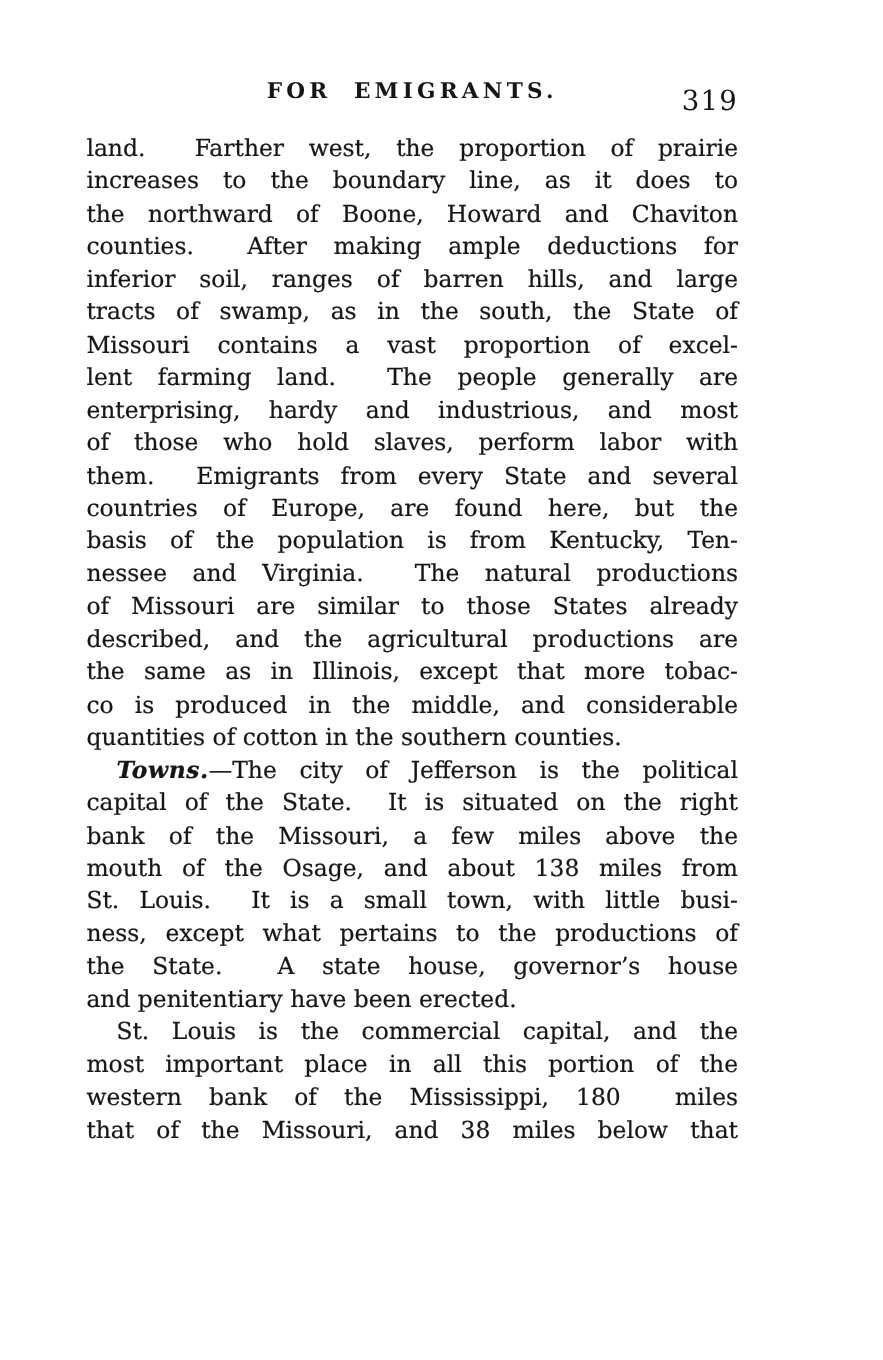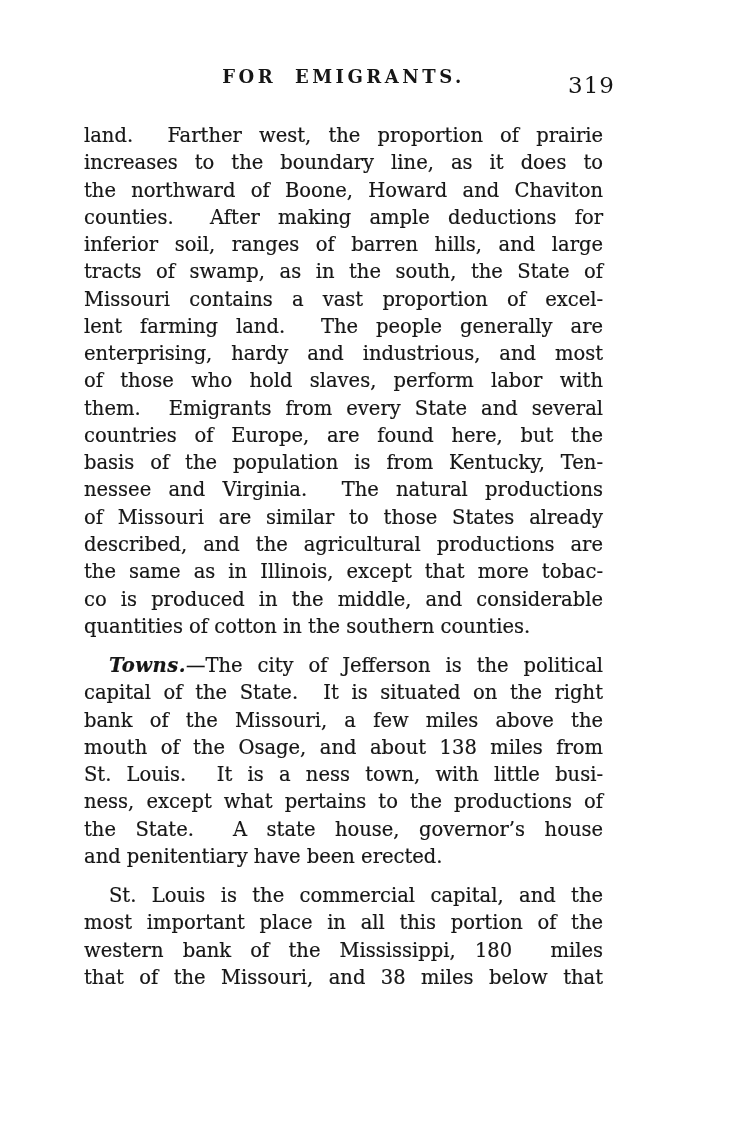--- a/index.html
+++ b/index.html
@@ -43,21 +43,21 @@
   }
   .text-block {
     position: absolute;
     left: 72px;
     top: 110px;
     width: 543px;
     font-size: 19.5px;
     line-height: 27.27px;
     -webkit-text-stroke: 0.2px currentColor;
   }
-  .paragraph { margin: 12px; }
+  .paragraph { margin: 0; }
   .line {
     text-align: justify;
     text-align-last: justify;
     white-space: pre-wrap;
   }
   .line.para-end {
     text-align-last: left;
   }
   .line.indent {
     text-indent: 25px;
@@ -96,21 +96,21 @@
         <div class="line">described, and the agricultural productions are</div>
         <div class="line">the same as in Illinois, except that more tobac-</div>
         <div class="line">co is produced in the middle, and considerable</div>
         <div class="line para-end">quantities of cotton in the southern counties.</div>
       </div>
       <div class="paragraph">
         <div class="line indent"><i>Towns.</i><span>—The city of Jefferson is the political</span></div>
         <div class="line">capital of the State.  It is situated on the right</div>
         <div class="line">bank of the Missouri, a few miles above the</div>
         <div class="line">mouth of the Osage, and about 138 miles from</div>
-        <div class="line">St. Louis.  It is a ness town, with little busi-</div>
+        <div class="line">St. Louis.  It is a small town, with little busi-</div>
         <div class="line">ness, except what pertains to the productions of</div>
         <div class="line">the State.  A state house, governor’s house</div>
         <div class="line para-end">and penitentiary have been erected.</div>
       </div>
       <div class="paragraph">
         <div class="line indent">St. Louis is the commercial capital, and the</div>
         <div class="line">most important place in all this portion of the</div>
         <div class="line">western bank of the Mississippi, 180  miles</div>
         <div class="line">that of the Missouri, and 38 miles below that</div>
       </div>

